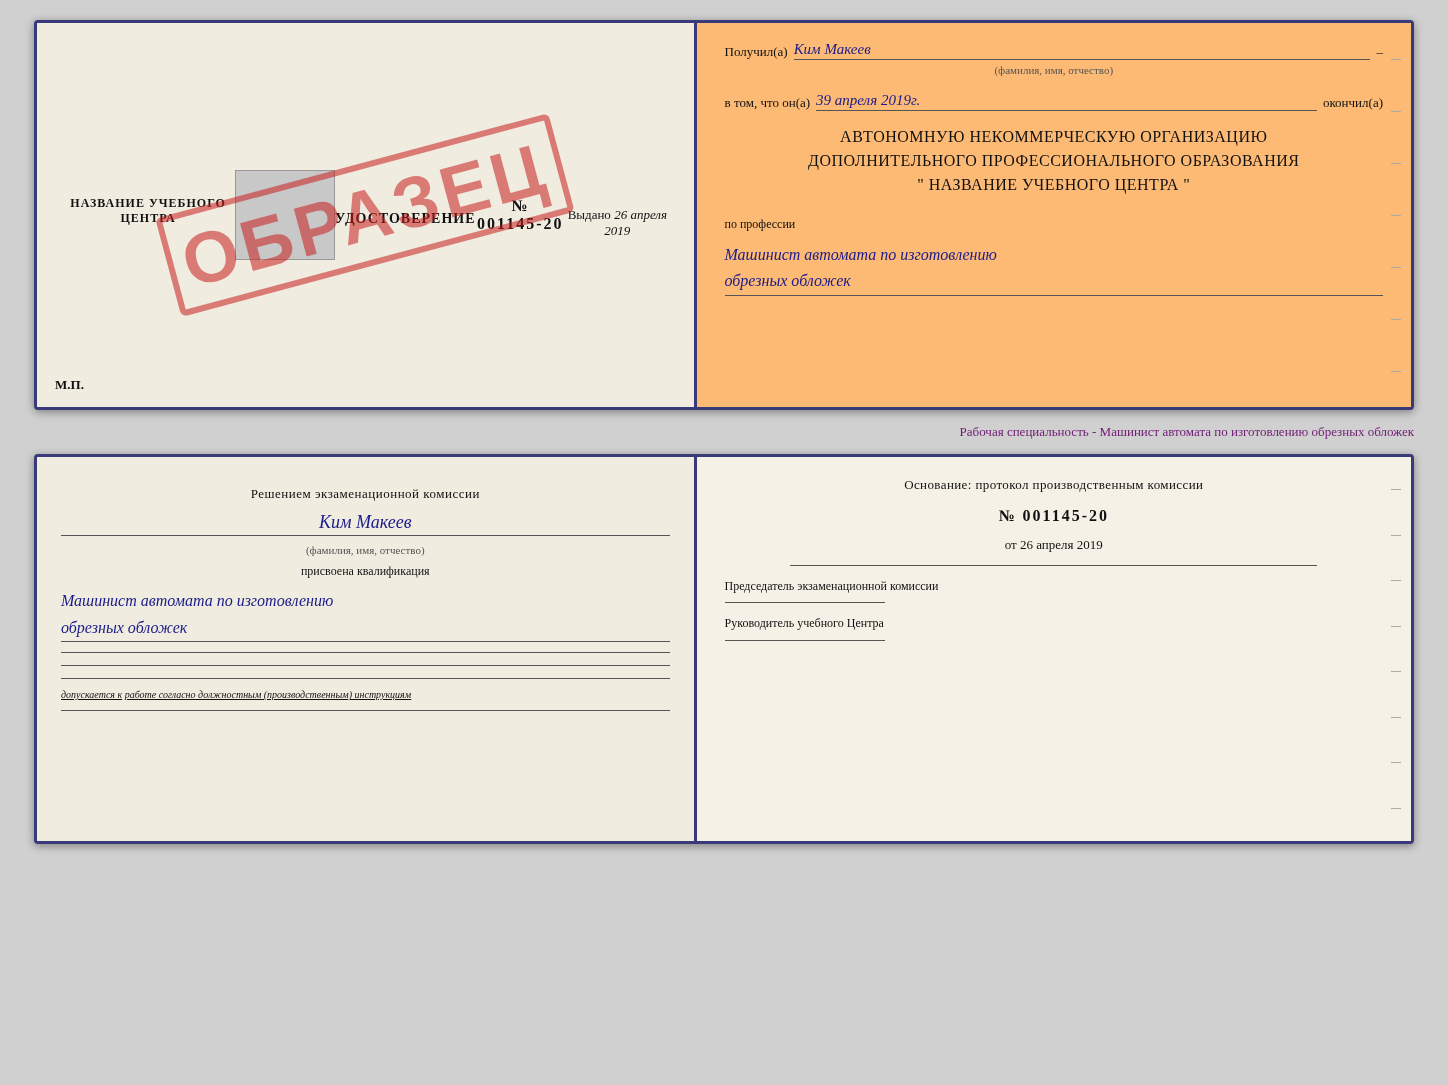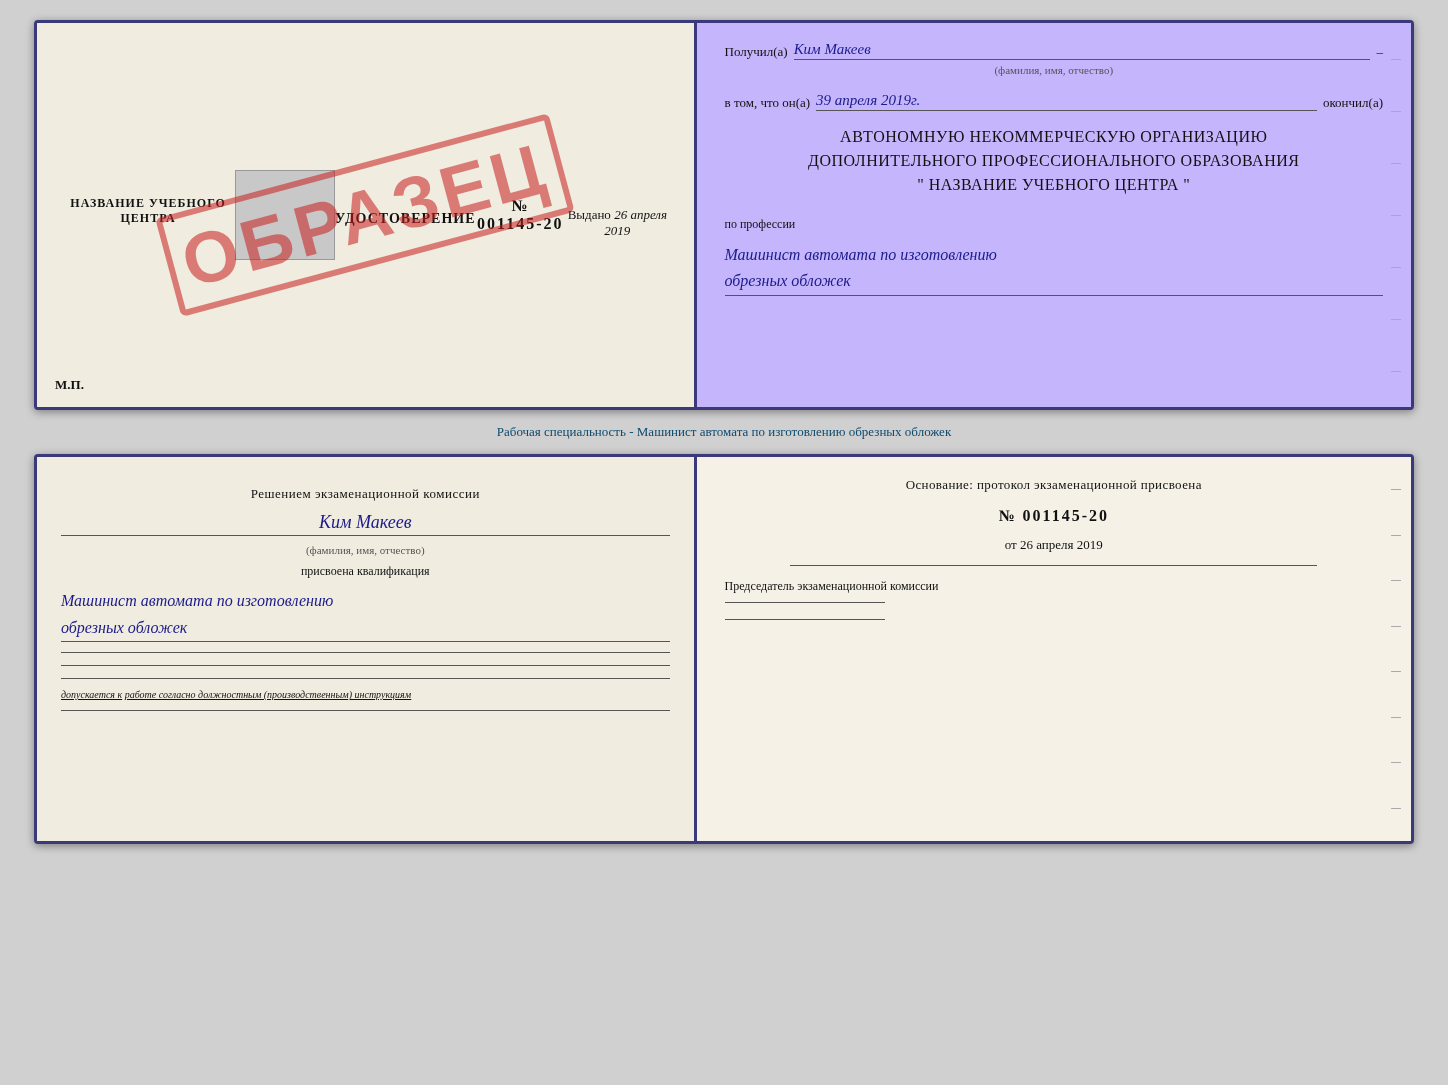--- a/index.html
+++ b/index.html
@@ -40,21 +40,21 @@
       border-right: 3px solid #3a3a7a;
       padding: 20px 24px;
       position: relative;
       display: flex;
       flex-direction: row;
       align-items: center;
     }
 
     .cert-right {
       width: 52%;
-      background: #c4b5fd;
+      background: #fdba74;
       padding: 18px 28px;
       position: relative;
       display: flex;
       flex-direction: column;
       gap: 10px;
     }
 
     
     .cert-title-top {
       font-size: 12px;
@@ -206,23 +206,23 @@
     }
 
     .right-side-line {
       border-bottom: 1px solid #aaa;
       width: 10px;
     }
 
     
     .separator-text {
       font-size: 13px;
-      color: #0c4a6e;
+      color: #701a75;
       padding: 4px 0;
-      text-align: center;
+      text-align: right;
     }
 
     
     .insert-book {
       display: flex;
       width: 100%;
       height: 390px;
       background: #f5f0e8;
       border: 3px solid #3a3a7a;
       border-radius: 4px;
@@ -450,37 +450,38 @@
       <div class="insert-dopusk">
         <span>допускается к</span>
         <span><span class="dopusk-underline" style="font-style:italic;text-decoration:underline;">работе согласно должностным (производственным) инструкциям</span></span>
       </div>
 
       <div class="insert-line"></div>
     </div>
 
     <div class="insert-right">
 
-      <div class="insert-right-heading">Основание: протокол экзаменационной присвоена</div>
+      <div class="insert-right-heading">Основание: протокол производственным комиссии</div>
 
       <div class="insert-right-number">№ 001145-20</div>
 
       <div class="insert-right-date">
         <span>от</span>
         <span>26 апреля 2019</span>
       </div>
 
       <div style="border-bottom:1px solid #555;width:80%;margin:0 auto;"></div>
 
       <div class="insert-official-row">
         <div class="insert-official-label">Председатель экзаменационной комиссии</div>
         <div class="insert-official-line"></div>
       </div>
 
       <div class="insert-official-row">
+        <div class="insert-official-label">Руководитель учебного Центра</div>
         <div class="insert-official-line"></div>
       </div>
 
       <div class="right-side-lines-insert">
         <div class="right-side-line"></div>
         <div class="right-side-line"></div>
         <div class="right-side-line"></div>
         <div class="right-side-line"></div>
         <div class="right-side-line"></div>
         <div class="right-side-line"></div>

